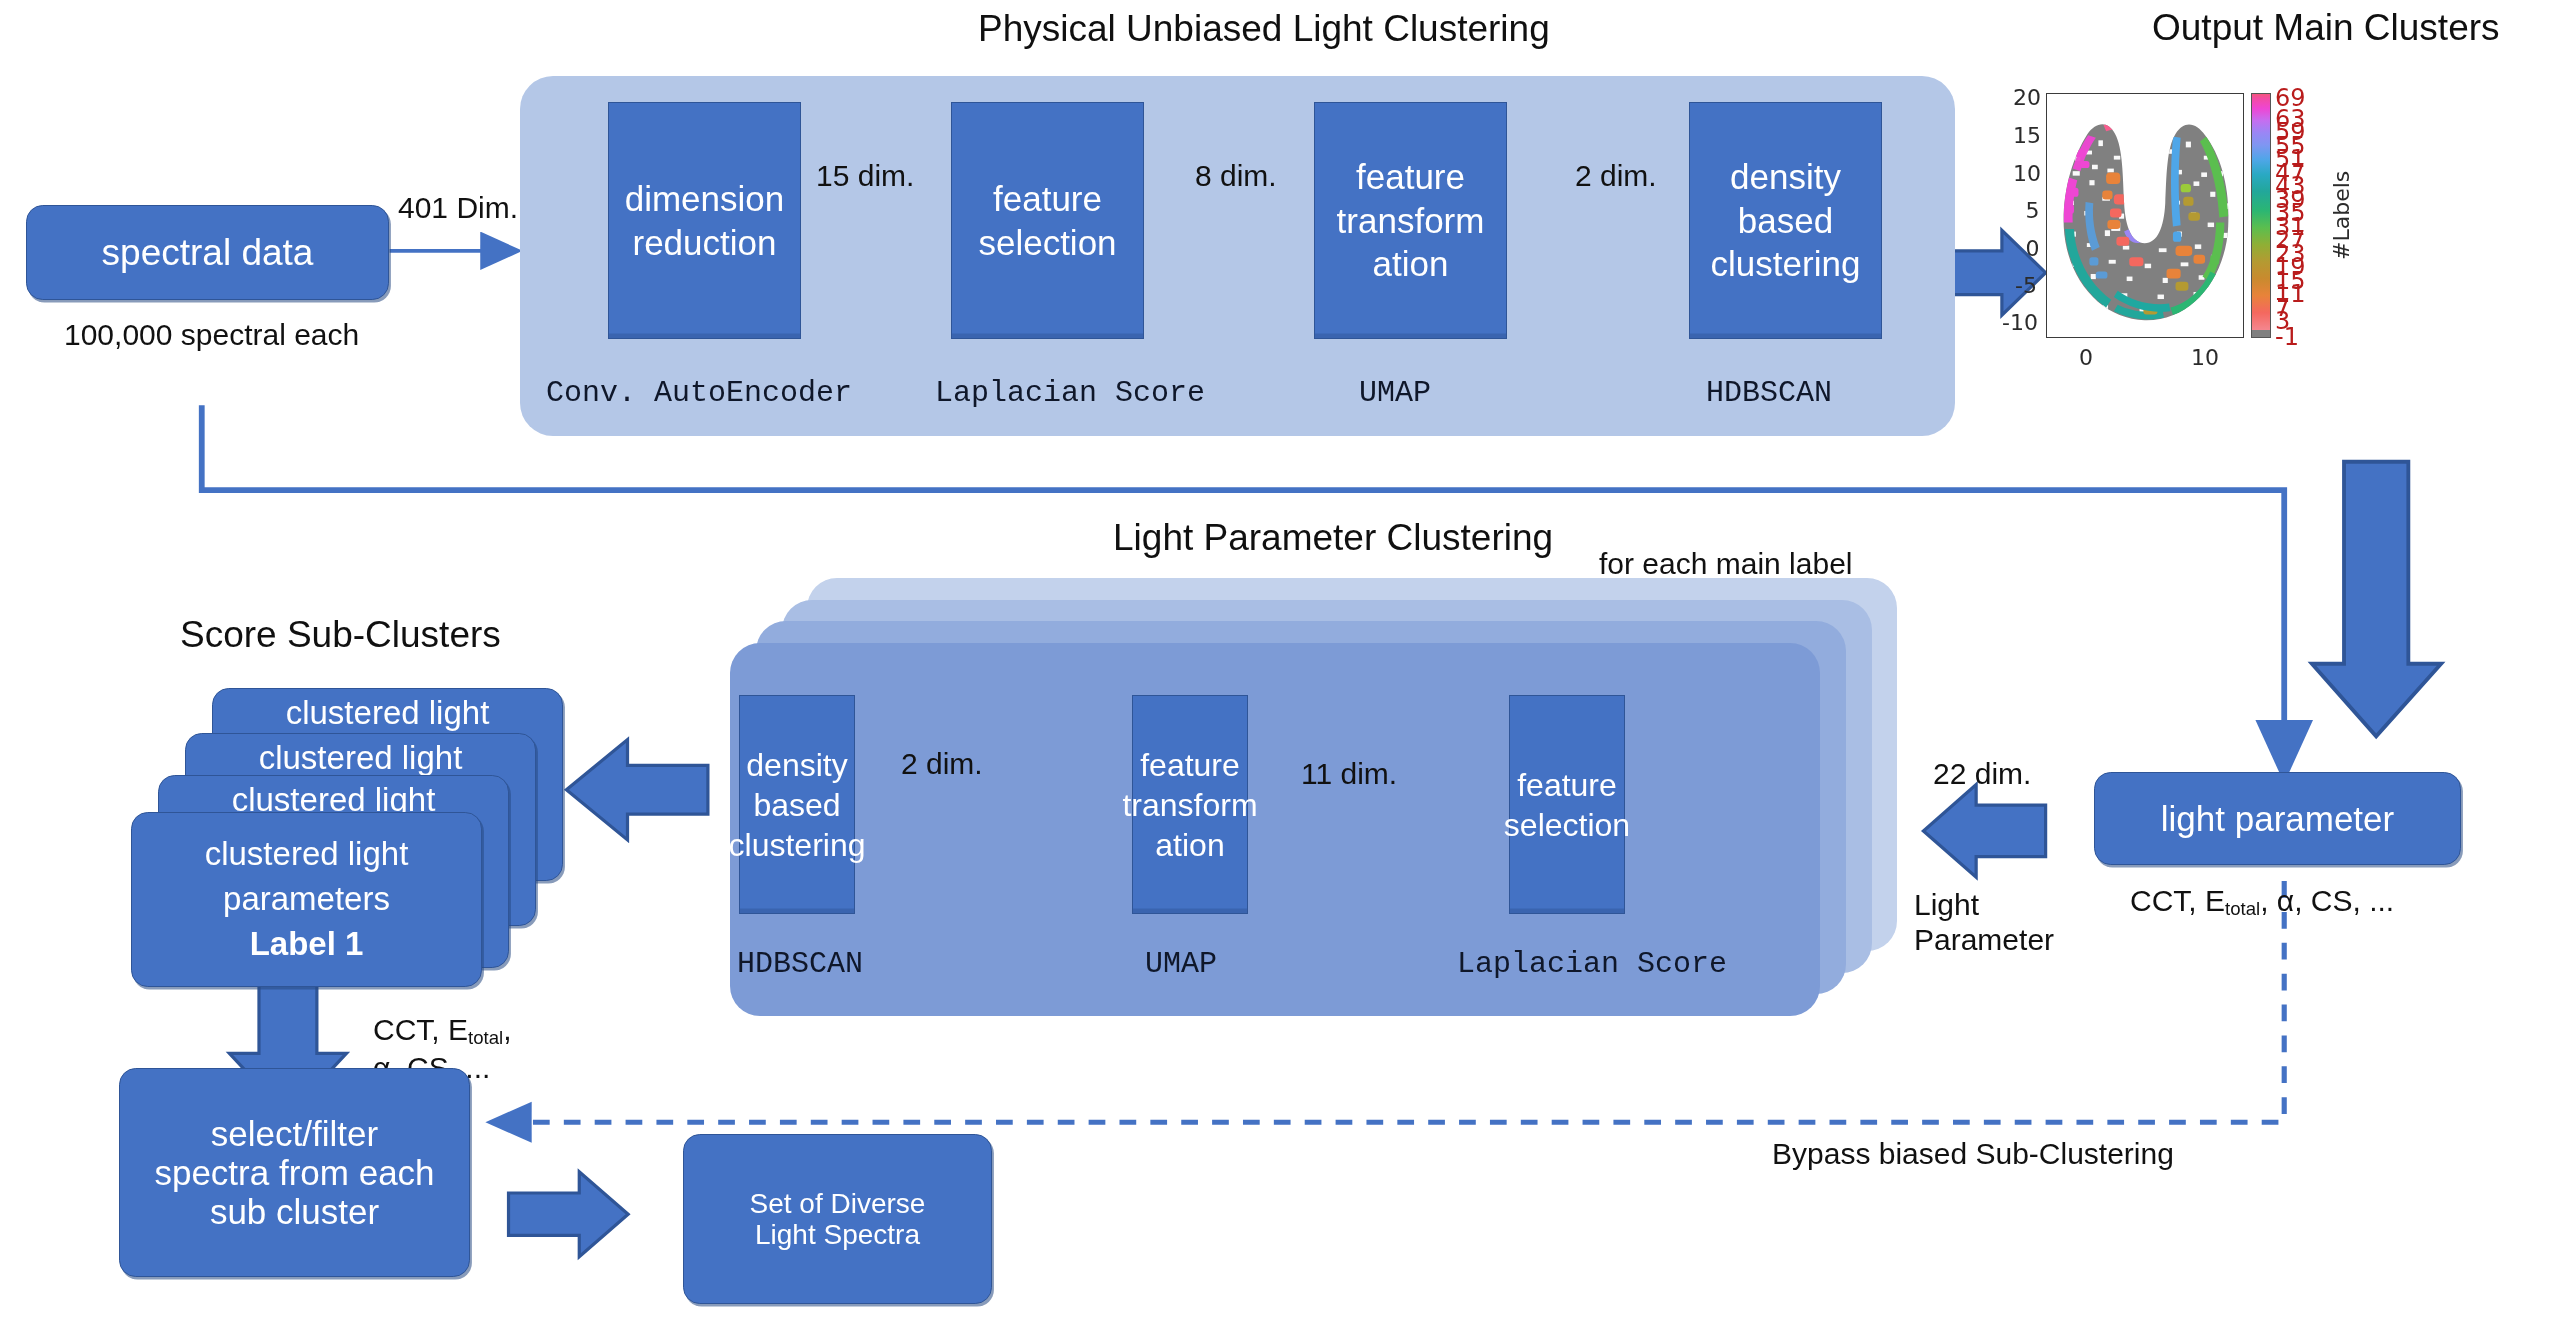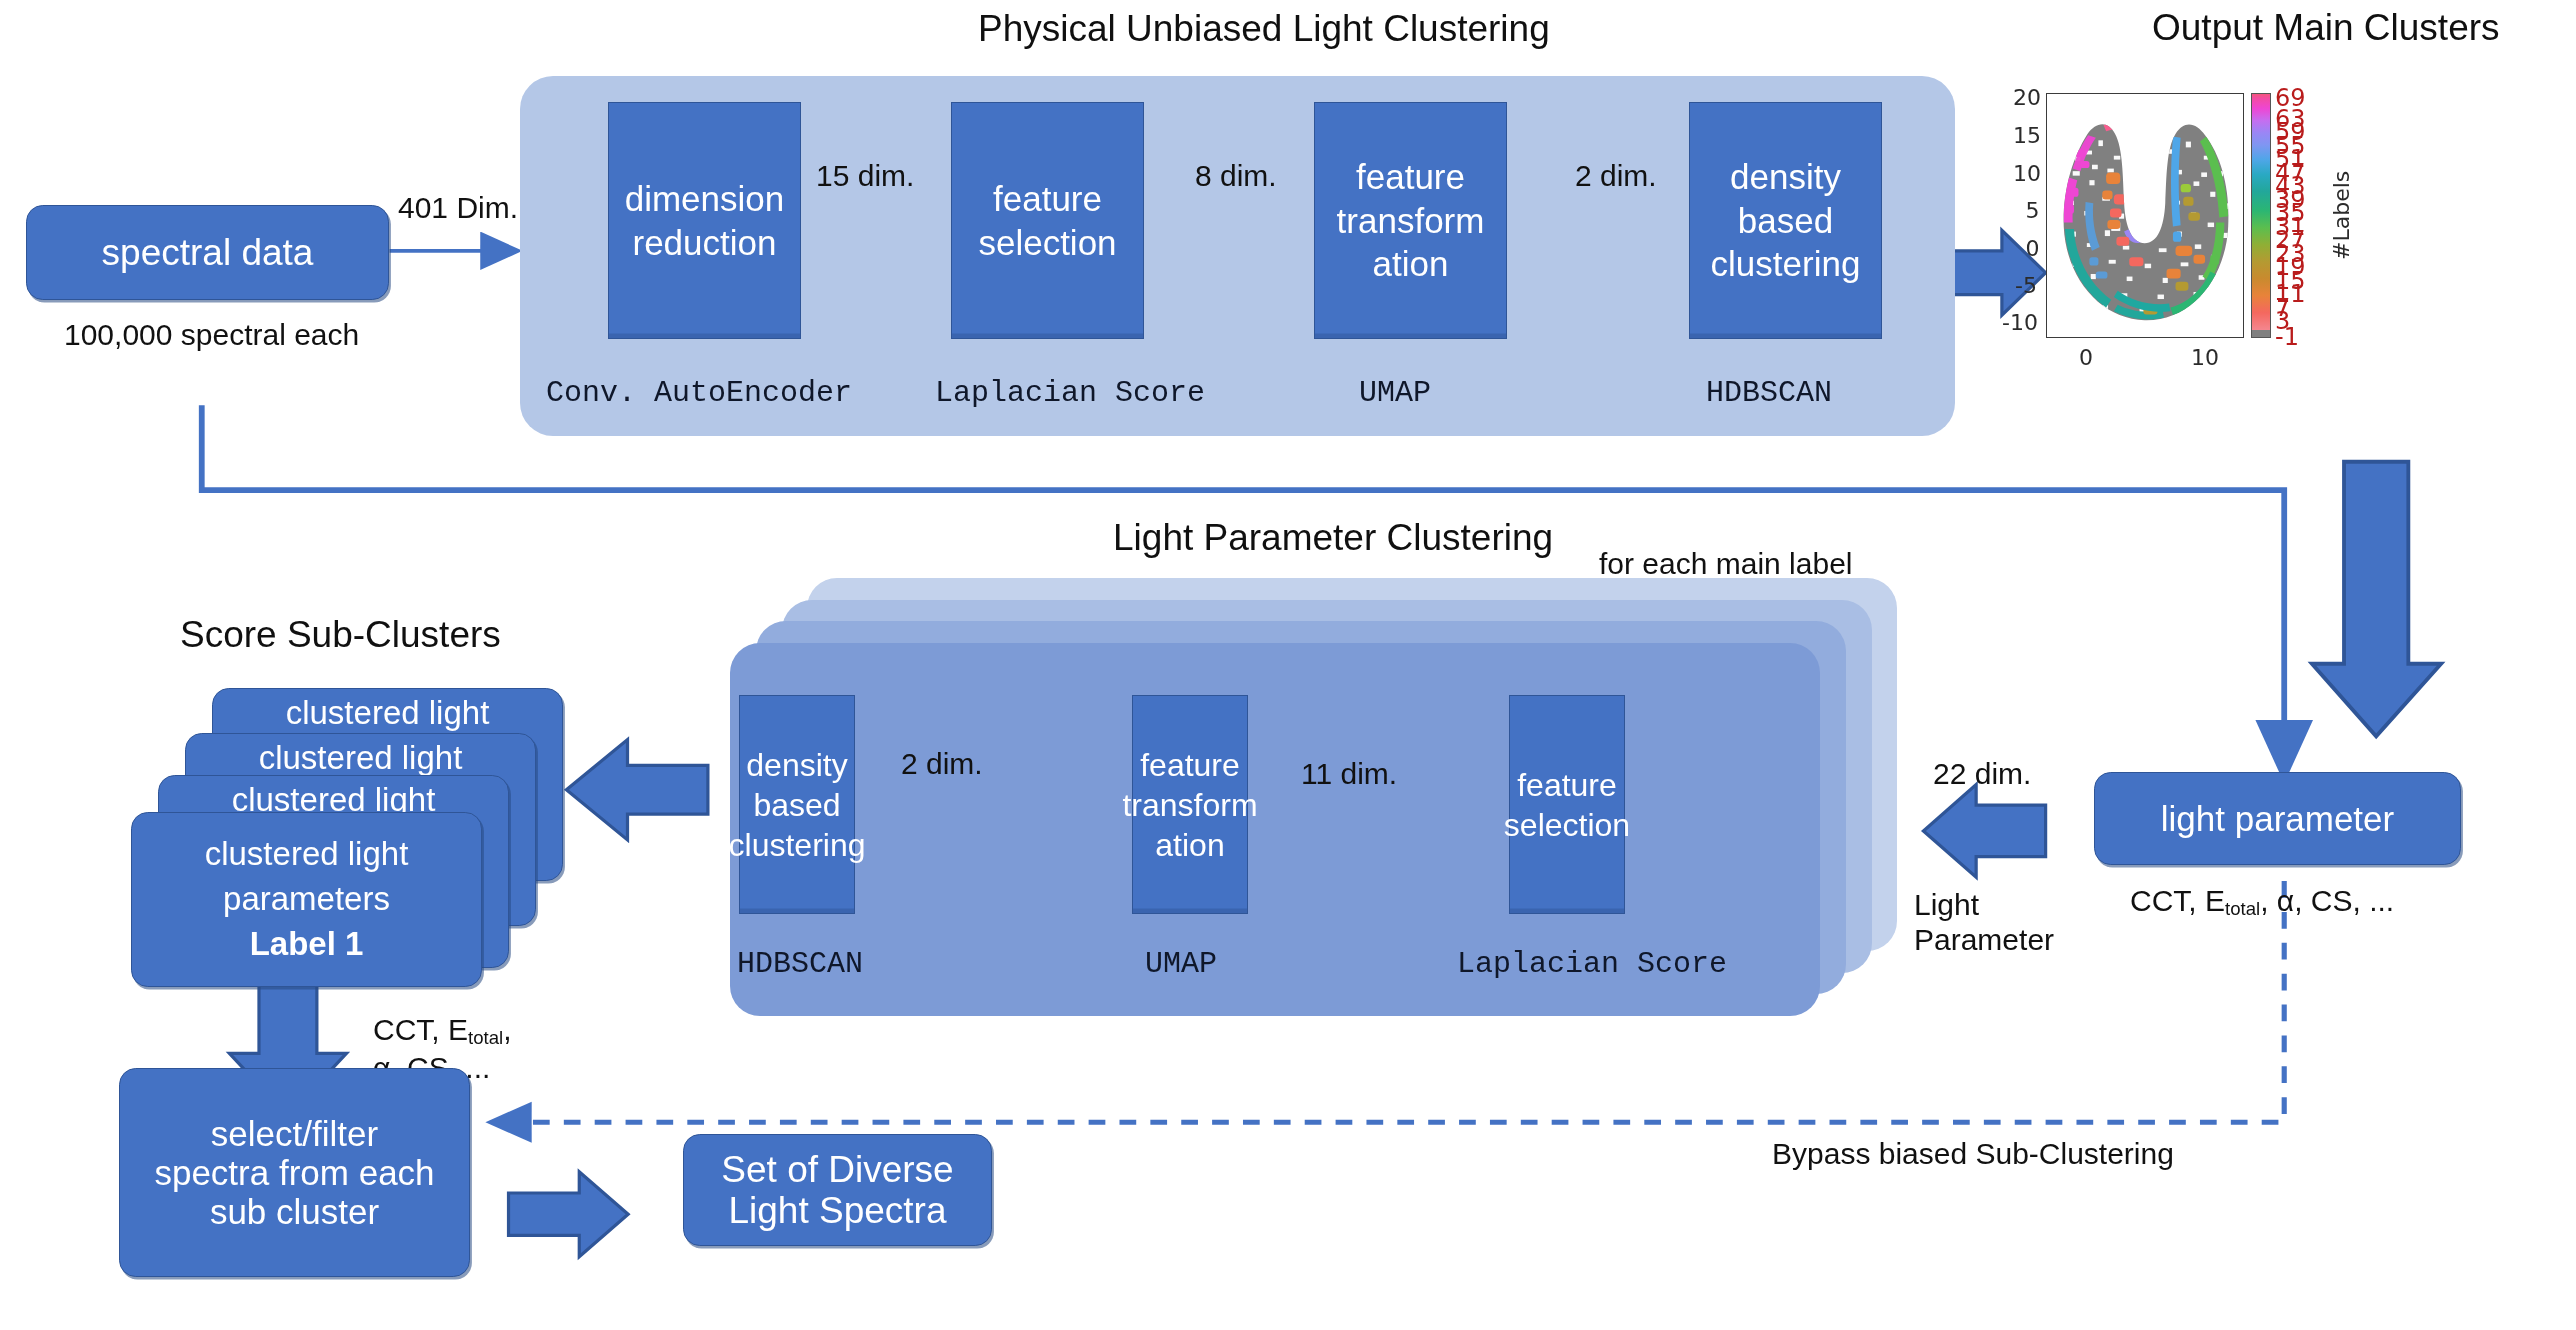--- a/index.html
+++ b/index.html
@@ -407,21 +407,21 @@
     <span>α, CS, ...</span>
   </div>
 
   <div class="abs rbox" style="left:119px;top:1068px;width:351px;height:209px;font-size:35px;
               white-space:pre-line;">
     <span style="white-space:pre-line;">select/filter
 spectra from each
 sub cluster</span>
   </div>
 
-  <div class="abs rbox" style="left:683px;top:1134px;width:309px;height:112px;font-size:37px;">
+  <div class="abs rbox" style="left:683px;top:1134px;width:309px;height:170px;font-size:28px;">
     <span style="white-space:pre-line;">Set of Diverse
 Light Spectra</span>
   </div>
 
   <div class="abs lbl" style="left:1772px;top:1136px;">Bypass biased Sub-Clustering</div>
 
 </div>
 
 
 </body></html>

